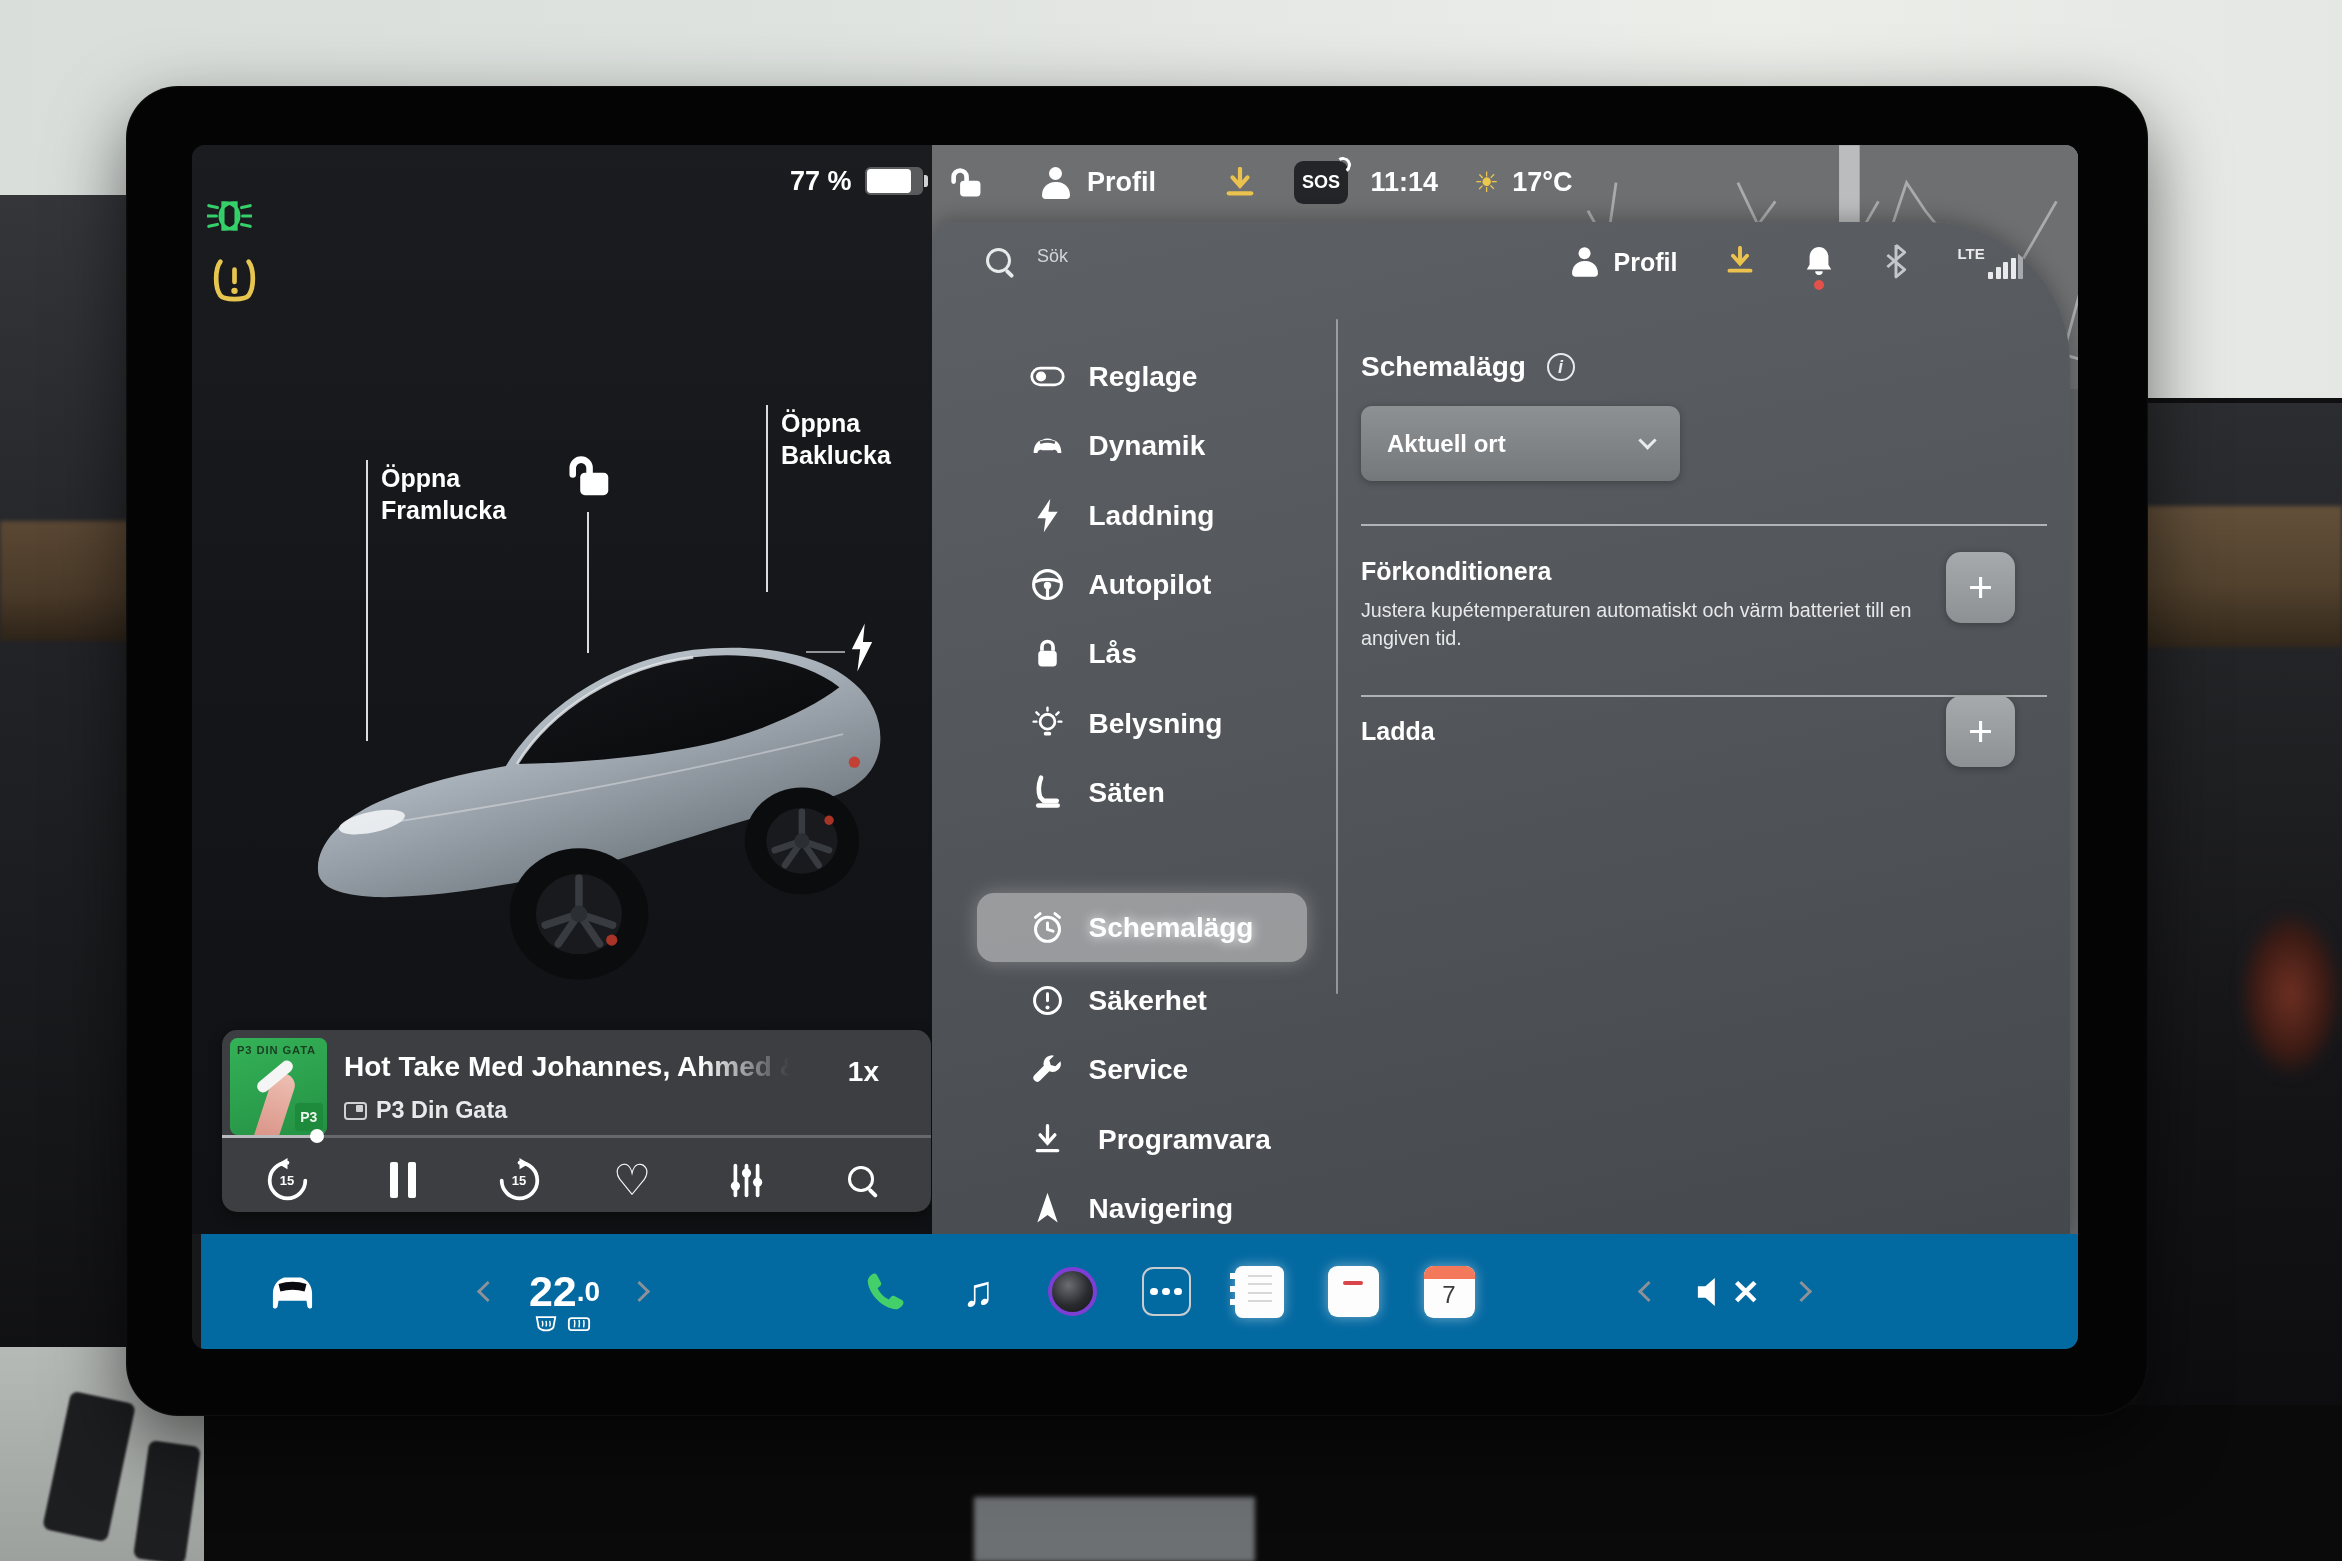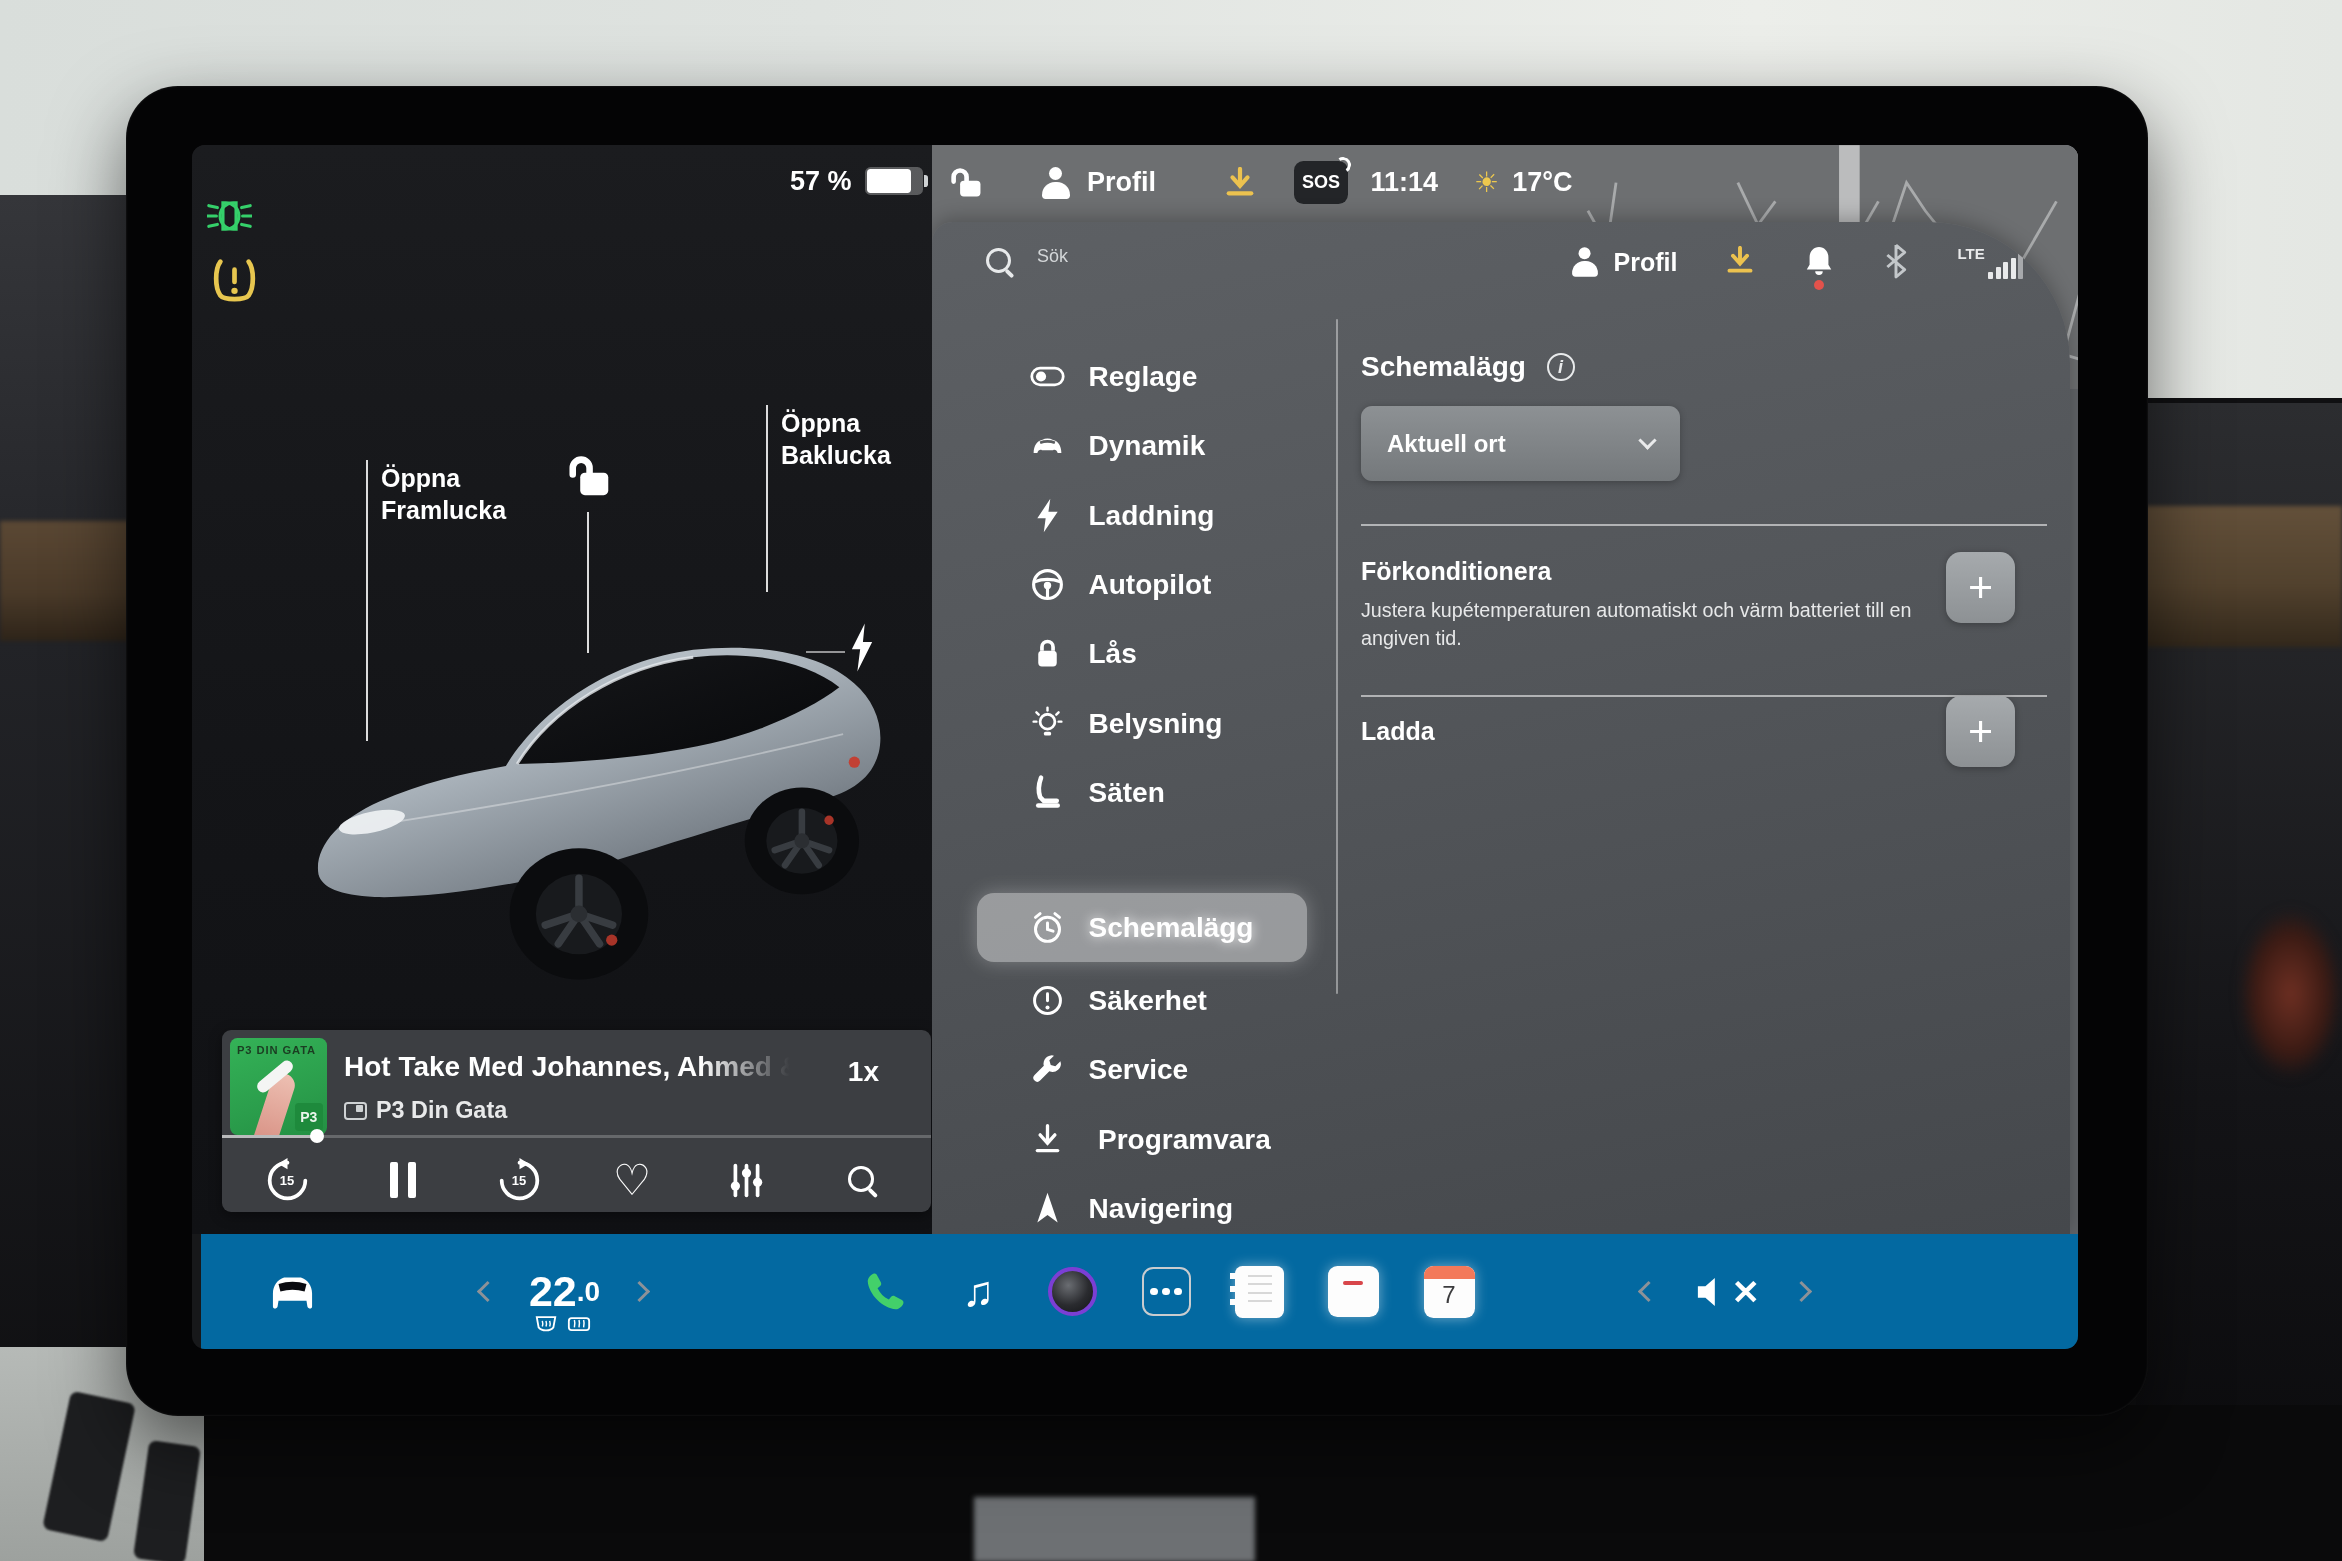--- a/index.html
+++ b/index.html
@@ -44,21 +44,21 @@
   .battery-tip { position:absolute; right:-5.6px; top:8.4px; width:4.7px; height:11.2px; background:#cfd2d4; border-radius:0 2.8px 2.8px 0; }
 
   .telltale { position:absolute; }
   .car-label { position:absolute; color:#fff; font-size:25px; font-weight:bold; line-height:1.28; width:164px; }
   .leader { position:absolute; width:1.9px; background:rgba(255,255,255,.85); }
   .leader-h { position:absolute; height:1.9px; background:rgba(255,255,255,.55); }
   .unlock-big { position:absolute; }
 
   
   #media-card { position:absolute; left:30px; top:885px; width:709px; height:182px;
-    background:#3c3e42; border-radius:9px; box-shadow:0 3.7px 13px rgba(0,0,0,.4); }
+    background:#3c3e42; border-radius:15px; box-shadow:0 3.7px 13px rgba(0,0,0,.4); }
   .artwork { position:absolute; left:8.4px; top:8.4px; width:97px; height:97px; border-radius:7.5px;
     background:linear-gradient(160deg,#34b257 0%,#2b9e4c 60%,#239043 100%); overflow:hidden; }
   .artwork-title { position:absolute; left:6.6px; top:5.6px; color:#1b3d22; font-size:11.2px; font-weight:bold; letter-spacing:0.9px; }
   .arm { position:absolute; left:32px; top:34px; width:24px; height:81px; border-radius:12px;
     background:linear-gradient(180deg,#edbfb2,#d68d80); transform:rotate(18deg); }
   .mic { position:absolute; left:39px; top:17px; width:12px; height:43px; border-radius:6.6px;
     background:#f4f5f4; transform:rotate(50deg); }
   .p3-badge { position:absolute; right:4.7px; bottom:4.7px; width:28px; height:28px; background:#1e8a3c;
     border-radius:3.7px; color:#eaf5ec; font-size:14px; font-weight:bold; display:flex; align-items:center; justify-content:center; }
   .media-title { position:absolute; left:122px; top:20.6px; width:468px; height:36px; overflow:hidden;
@@ -194,21 +194,21 @@
   <div class="gray-patch"></div>
 </div>
 
 <div id="bezel"></div>
 
 <div id="screen">
 
   <div id="left-panel">
 
     <div class="battery-cluster">
-      <span class="battery-pct">57 %</span>
+      <span class="battery-pct">77 %</span>
       <span class="battery-body">
         <span class="battery-fill"></span>
           <span class="battery-tip"></span>
       </span>
     </div>
 
     <div class="telltale" style="left:15px; top:54px;">
       <svg width="45" height="34" viewBox="0 0 48 36">
         <g stroke="#35d06a" stroke-width="3.4" fill="none" stroke-linecap="round">
           <path d="M20,4 a14,14 0 0 1 0,28 l-3,0 0,-28 z" fill="none"></path>

